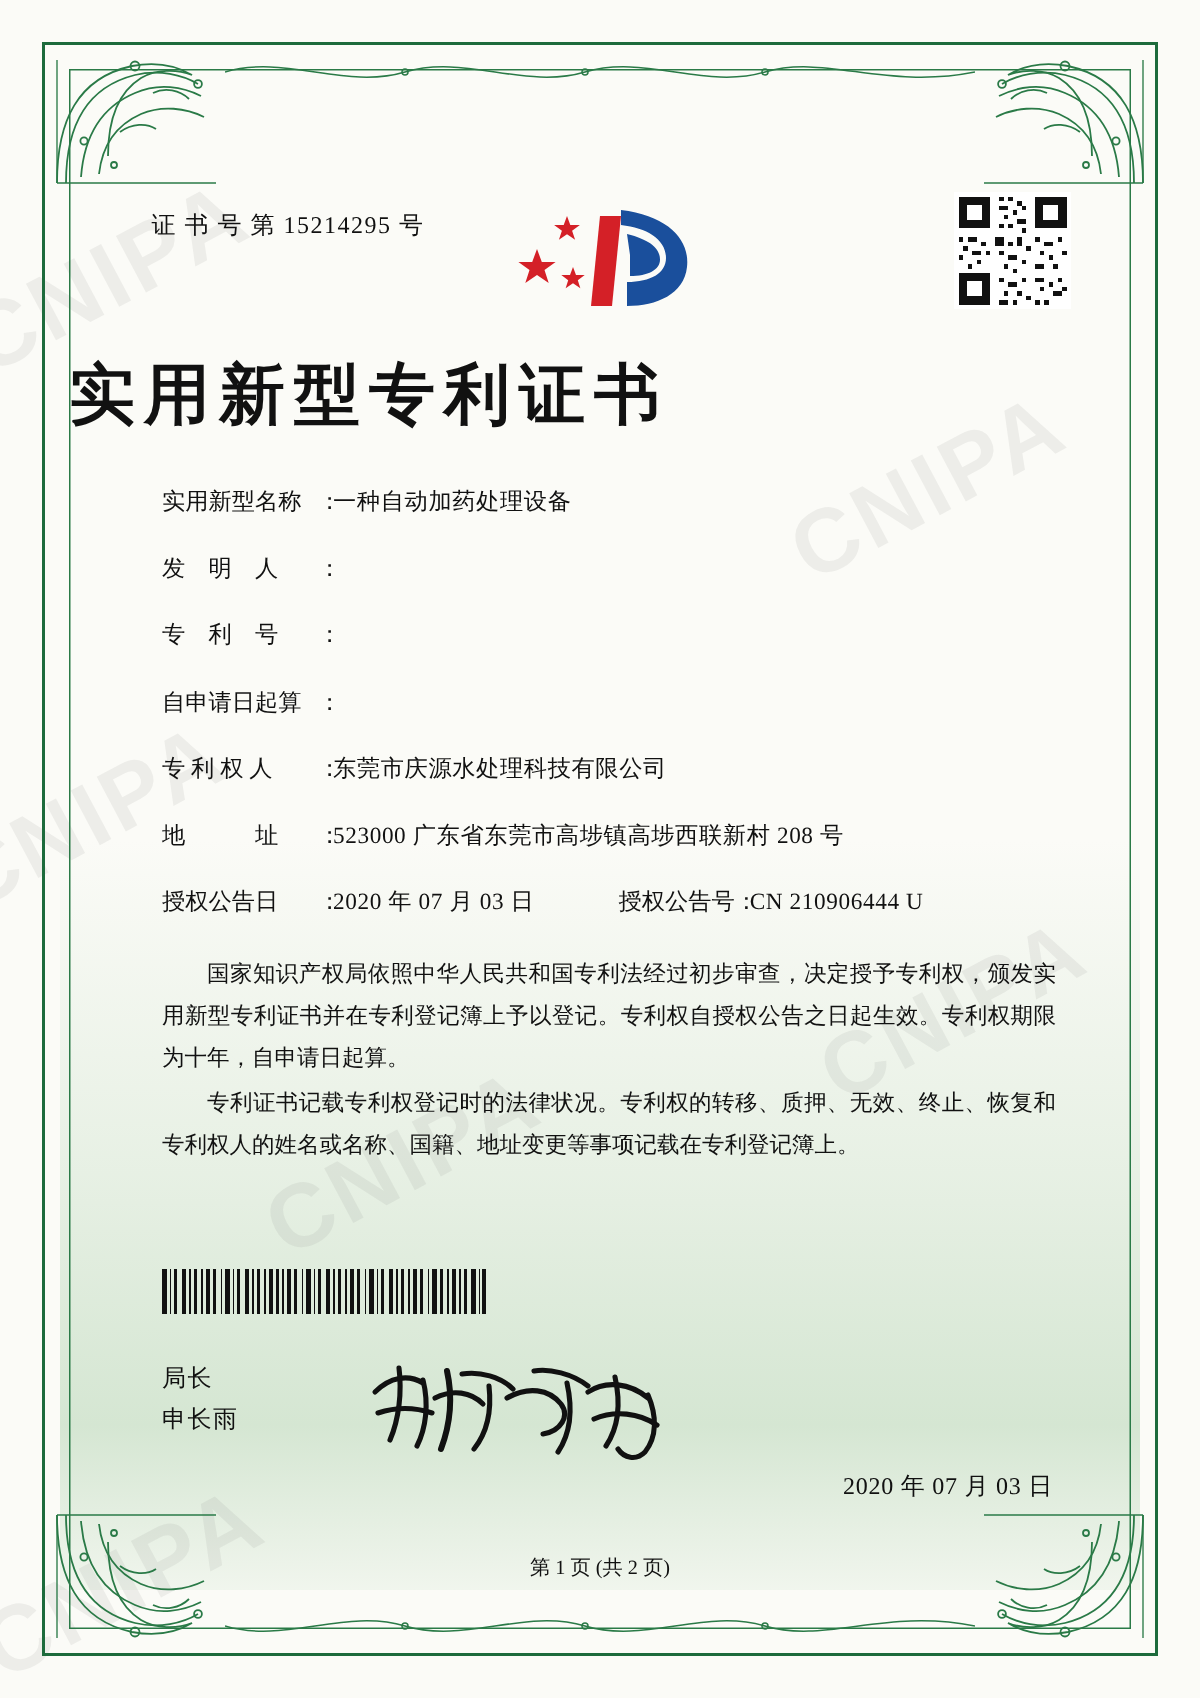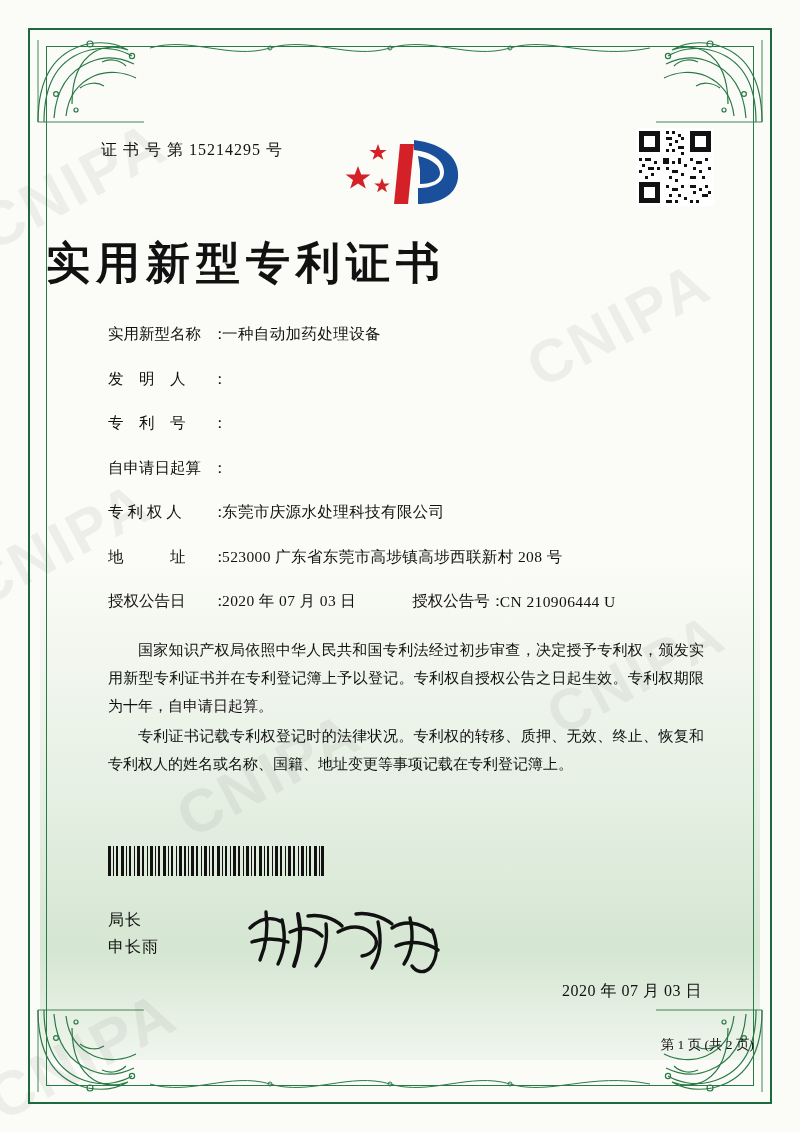--- a/index.html
+++ b/index.html
@@ -193,21 +193,21 @@
     right: 52px; top: 935px;
     font-size: 16px;
     color: #111;
     letter-spacing: 0.5px;
   }
 
   .page-no {
     position: absolute;
     left: 0; right: 0;
     bottom: 32px;
-    text-align: right;
+    text-align: center;
     font-size: 13.5px;
     color: #111;
   }
 
   .footnote {
     position: absolute;
     left: 0; right: 0;
     bottom: 22px;
     text-align: center;
     font-size: 14px;

